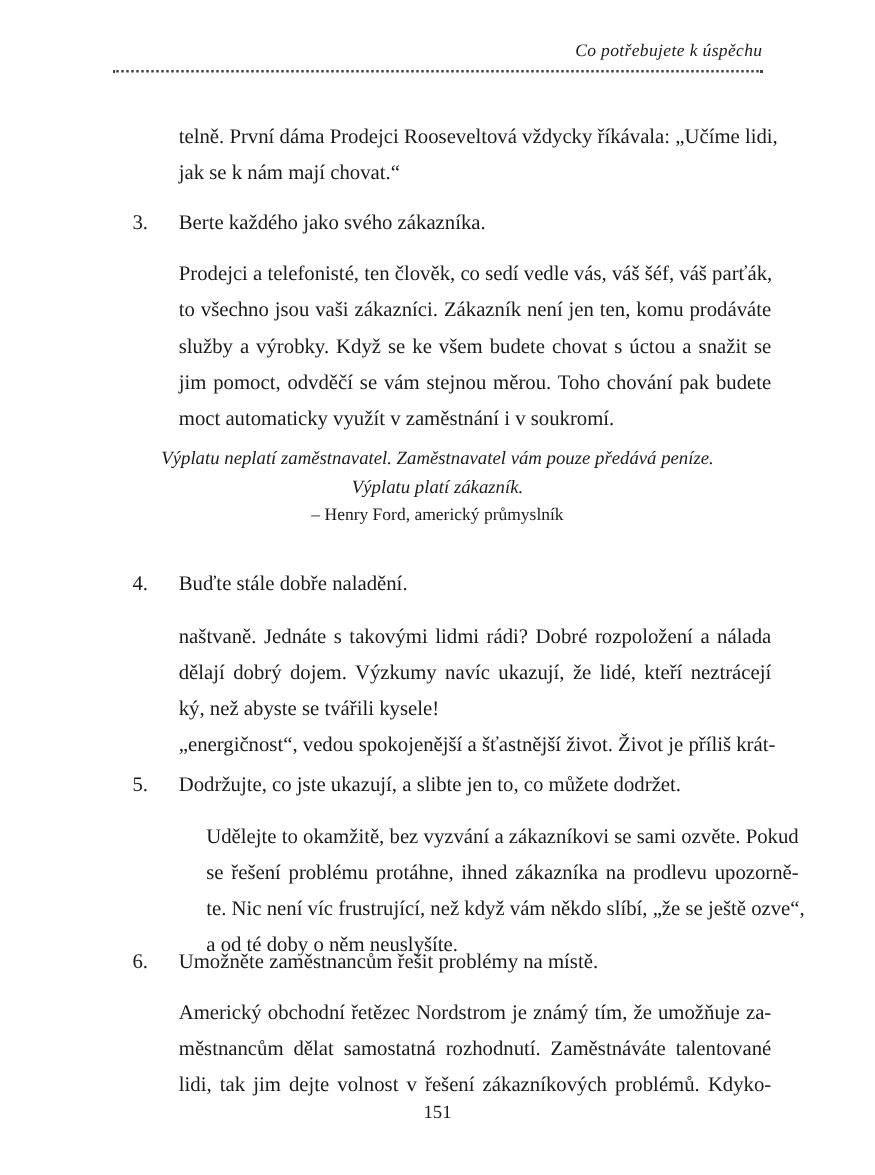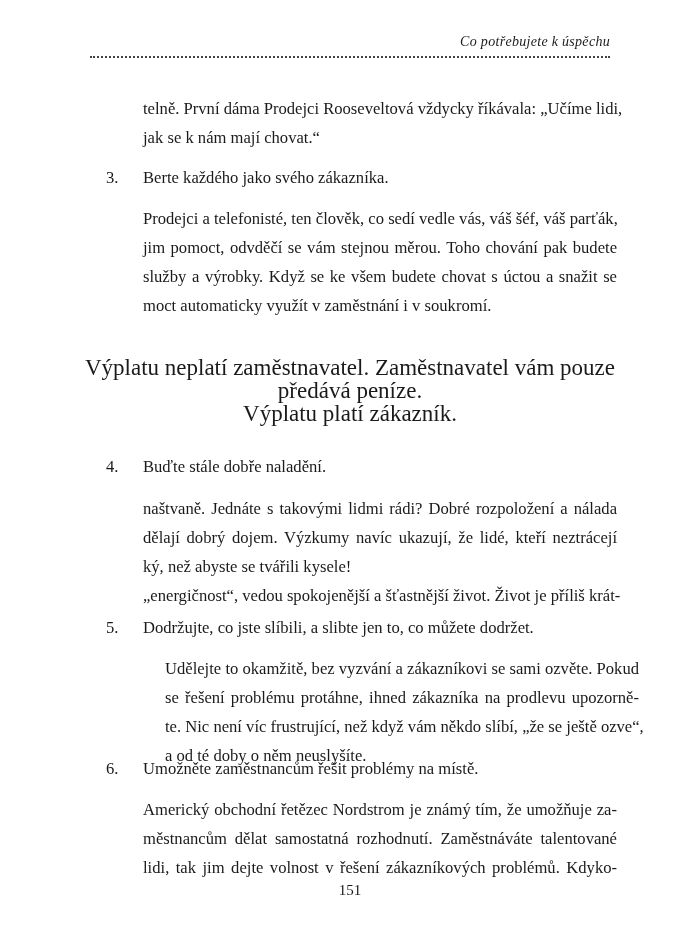--- a/index.html
+++ b/index.html
@@ -10,21 +10,21 @@
     .running-head span { position: absolute; right: 0; top: -2px; font-style: italic;
       font-size: 14px; letter-spacing: 0.3px; }
     .block { position: absolute; left: 143px; width: 474px; font-size: 16.6px; line-height: 29px;
       text-align: justify; }
     .item { position: absolute; left: 106px; width: 510px; font-size: 16.6px; line-height: 29px; }
     .item .num { position: absolute; left: 0; top: 0; }
     .item .text { position: absolute; left: 37px; white-space: nowrap; }
     .line { display: block; text-align: justify; text-align-last: justify; white-space: nowrap; }
     .line.last { text-align-last: left; }
     .quote { position: absolute; left: 60px; width: 580px; text-align: center; }
-    .quote .q { font-size: 23px; line-height: 23px; display: block; }
+    .quote .q { font-style: italic; font-size: 15px; line-height: 23px; display: block; }
     .quote .a { font-size: 14px; line-height: 22px; display: block; }
     .page-number { position: absolute; top: 882px; left: 0; width: 700px; text-align: center; font-size: 15px; font-family: Liberation Serif, serif; }
   </style>
 </head>
 <body>
 
 <div class="running-head">
   <span>Co potřebujete k úspěchu</span>
 </div>
 
@@ -32,44 +32,46 @@
   <span class="line">telně. První dáma Prodejci Rooseveltová vždycky říkávala: „Učíme lidi,</span>
   <span class="line last">jak se k nám mají chovat.“</span>
 </div>
 
 <div class="item" style="top:163px;">
   <span class="num">3.</span>
   <span class="text">Berte každého jako svého zákazníka.</span>
 </div>
 <div class="block" style="top:204px;">
   <span class="line">Prodejci a telefonisté, ten člověk, co sedí vedle vás, váš šéf, váš parťák,</span>
+  <span class="line">to všechno jsou vaši zákazníci. Zákazník není jen ten, komu prodáváte</span>
+  <span class="line">služby a výrobky. Když se ke všem budete chovat s úctou a snažit se</span>
   <span class="line">jim pomoct, odvděčí se vám stejnou měrou. Toho chování pak budete</span>
-  <span class="line">služby a výrobky. Když se ke všem budete chovat s úctou a snažit se</span>
   <span class="line last">moct automaticky využít v zaměstnání i v soukromí.</span>
 </div>
 
 <div class="quote" style="top:356px;">
   <span class="q">Výplatu neplatí zaměstnavatel. Zaměstnavatel vám pouze předává peníze.</span>
   <span class="q">Výplatu platí zákazník.</span>
+  <span class="a">– Henry Ford, americký průmyslník</span>
 </div>
 
 <div class="item" style="top:452px;">
   <span class="num">4.</span>
   <span class="text">Buďte stále dobře naladění.</span>
 </div>
 <div class="block" style="top:494px;">
   <span class="line">naštvaně. Jednáte s takovými lidmi rádi? Dobré rozpoložení a nálada</span>
   <span class="line">dělají dobrý dojem. Výzkumy navíc ukazují, že lidé, kteří neztrácejí</span>
   <span class="line last">ký, než abyste se tvářili kysele!</span>
   <span class="line">„energičnost“, vedou spokojenější a šťastnější život. Život je příliš krát-</span>
 </div>
 
 <div class="item" style="top:613px;">
   <span class="num">5.</span>
-  <span class="text">Dodržujte, co jste slíbili, a slibte jen to, co můžete dodržet.</span>
+  <span class="text">Dodržujte, co jste ukazují, a slibte jen to, co můžete dodržet.</span>
 </div>
 <div class="block" style="top:654px;margin-left:22px;">
   <span class="line">Udělejte to okamžitě, bez vyzvání a zákazníkovi se sami ozvěte. Pokud</span>
   <span class="line">se řešení problému protáhne, ihned zákazníka na prodlevu upozorně-</span>
   <span class="line">te. Nic není víc frustrující, než když vám někdo slíbí, „že se ještě ozve“,</span>
   <span class="line last">a od té doby o něm neuslyšíte.</span>
 </div>
 
 <div class="item" style="top:754px;">
   <span class="num">6.</span>

